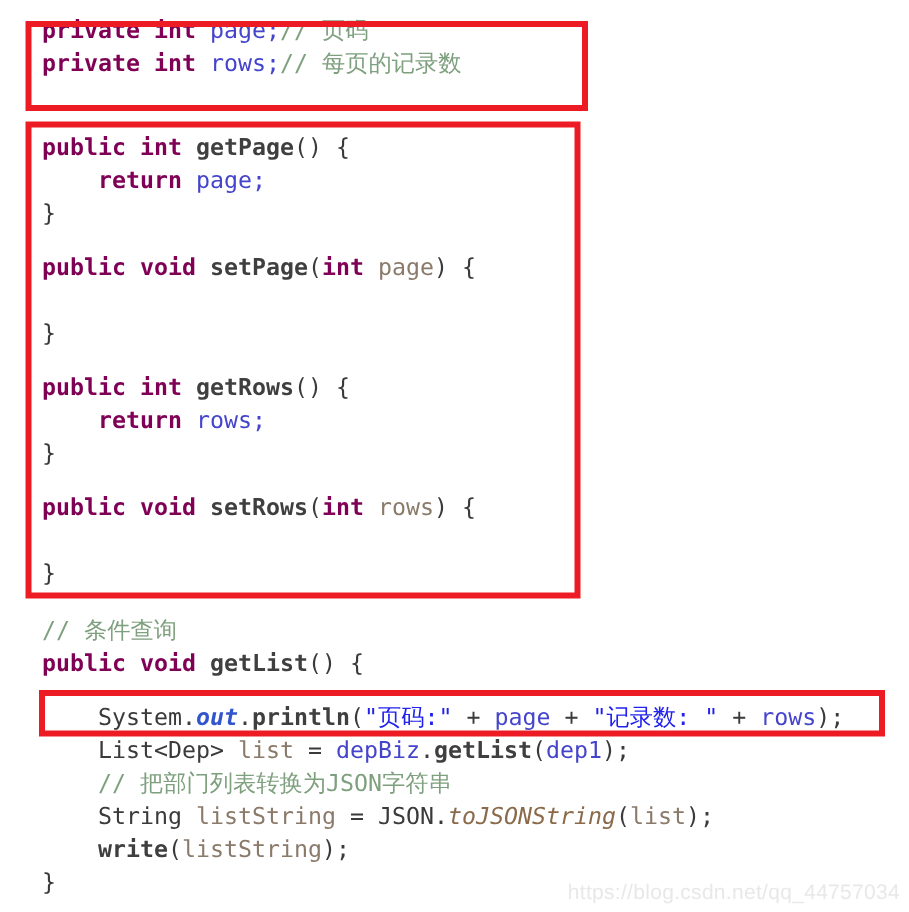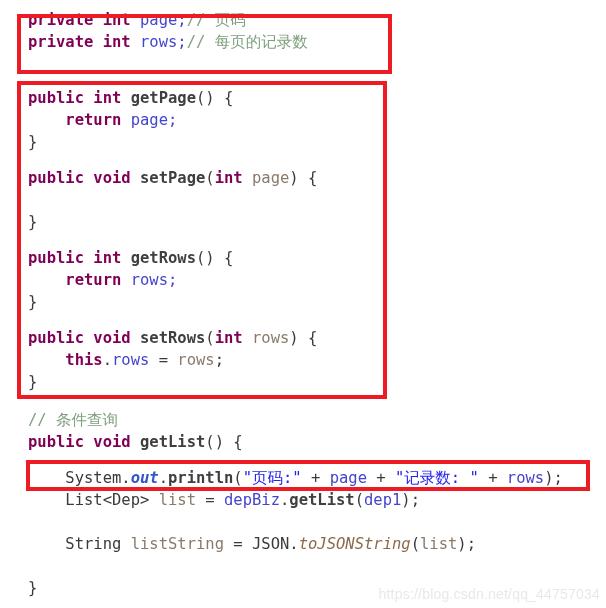--- a/index.html
+++ b/index.html
@@ -91,36 +91,36 @@
   <div class="code-line" style="top:211px"><span class="pln">}</span></div>
 
   <div class="code-line" style="top:247px"><span class="kw">public</span><span class="pln"> </span><span class="kw">int</span><span class="pln"> </span><span class="mth">getRows</span><span class="pln">() {</span></div>
 
   <div class="code-line" style="top:269px"><span class="pln">    </span><span class="kw">return</span><span class="pln"> </span><span class="fld">rows</span><span class="fld">;</span></div>
 
   <div class="code-line" style="top:291px"><span class="pln">}</span></div>
 
   <div class="code-line" style="top:327px"><span class="kw">public</span><span class="pln"> </span><span class="kw">void</span><span class="pln"> </span><span class="mth">setRows</span><span class="pln">(</span><span class="kw">int</span><span class="pln"> </span><span class="par">rows</span><span class="pln">) {</span></div>
 
-  <div class="code-line" style="top:349px"><span class="pln">    </span><span class="kw">this</span><span class="pln">.</span><span class="fld">rows</span><span class="pln"> = </span><span class="par">rows</span><span class="pln">;</span></div>
 
   <div class="code-line" style="top:371px"><span class="pln">}</span></div>
 
   <div class="code-line" style="top:409px"><span class="cmt">// 条件查询</span></div>
 
   <div class="code-line" style="top:431px"><span class="kw">public</span><span class="pln"> </span><span class="kw">void</span><span class="pln"> </span><span class="mth">getList</span><span class="pln">() {</span></div>
 
   <div class="code-line" style="top:467px"><span class="pln">    </span><span class="cls">System</span><span class="pln">.</span><span class="stc">out</span><span class="pln">.</span><span class="mth">println</span><span class="pln">(</span><span class="str">"页码:"</span><span class="pln"> + </span><span class="fld">page</span><span class="pln"> + </span><span class="str">"记录数: "</span><span class="pln"> + </span><span class="fld">rows</span><span class="pln">);</span></div>
 
   <div class="code-line" style="top:489px"><span class="pln">    </span><span class="cls">List&lt;Dep&gt;</span><span class="pln"> </span><span class="var">list</span><span class="pln"> = </span><span class="ref">depBiz</span><span class="pln">.</span><span class="mth">getList</span><span class="pln">(</span><span class="ref">dep1</span><span class="pln">);</span></div>
 
-  <div class="code-line" style="top:511px"><span class="pln">    </span></div>
+  <div class="code-line" style="top:511px"><span class="pln">    </span><span class="cmt">// 把部门列表转换为JSON字符串</span></div>
 
   <div class="code-line" style="top:533px"><span class="pln">    </span><span class="cls">String</span><span class="pln"> </span><span class="var">listString</span><span class="pln"> = </span><span class="cls">JSON</span><span class="pln">.</span><span class="sti">toJSONString</span><span class="pln">(</span><span class="var">list</span><span class="pln">);</span></div>
 
+  <div class="code-line" style="top:555px"><span class="pln">    </span><span class="mth">write</span><span class="pln">(</span><span class="var">listString</span><span class="pln">);</span></div>
 
   <div class="code-line" style="top:577px"><span class="pln">}</span></div>
 
   <div class="redbox" style="left:17px; top:14px; width:375px; height:60px;"></div>
   <div class="redbox" style="left:17px; top:81px; width:370px; height:318px;"></div>
   <div class="redbox" style="left:26px; top:460px; width:564px; height:31px;"></div>
 
   <div id="watermark">https://blog.csdn.net/qq_44757034</div>
 
 </div>

